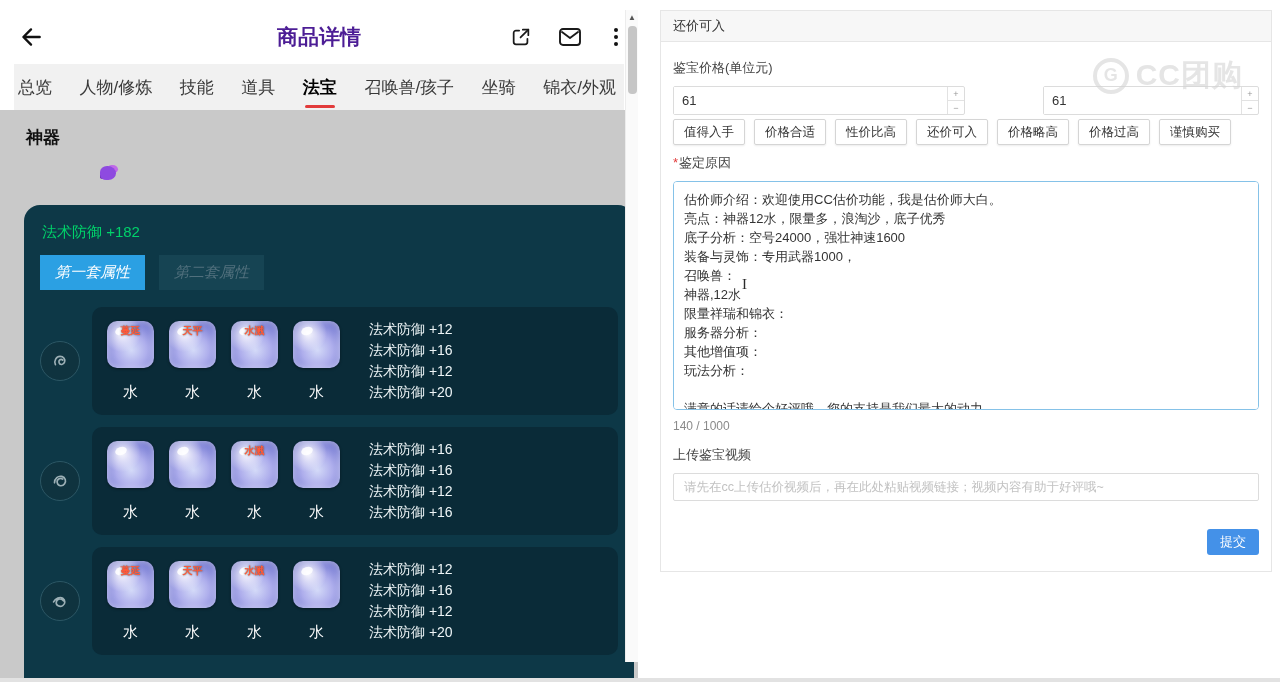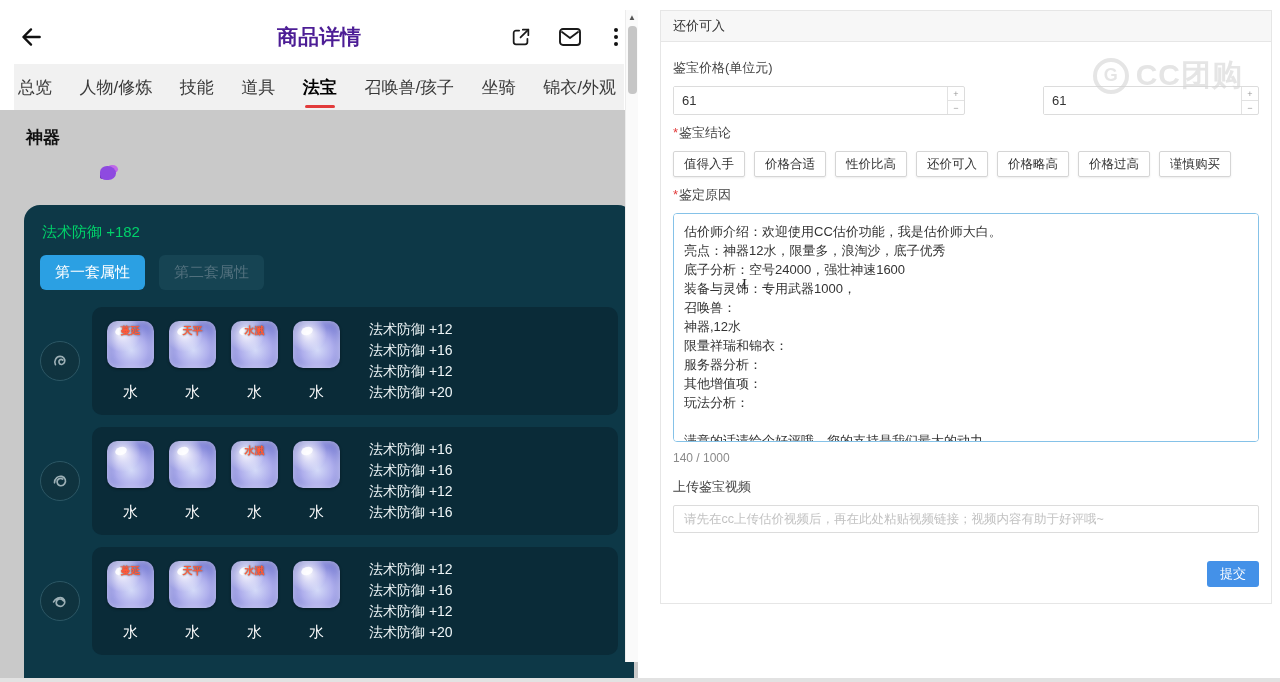--- a/index.html
+++ b/index.html
@@ -44,21 +44,21 @@
   .artifact-panel {
     position:absolute; left:24px; right:4px; top:95px; bottom:14px;
     background:#0d3847; border-radius:16px 16px 0 0; padding:16px 16px 0 16px; overflow:hidden;
   }
   .panel-scrollbar { position:absolute; right:3px; top:16px; width:4px; height:60px;
     background:#9fc6d4; border-radius:2px; opacity:.7; }
   .black-strip { position:absolute; left:24px; right:4px; bottom:0; height:14px; background:#05090c; }
 
   .total-stat { color:#00d26a; font-size:15px; margin:2px 0 13px 2px; }
   .set-tabs { display:flex; gap:14px; margin-bottom:17px; }
-  .set-tab { padding:8px 15px; border-radius:6px; font-size:15px; cursor:pointer; }
+  .set-tab { padding:8px 15px; border-radius:0; font-size:15px; cursor:pointer;font-style:italic; }
   .set-tab.active { background:#2ba0e3; color:#fff; }
   .set-tab.inactive { background:#164453; color:#51707d; }
 
   .rows { display:flex; flex-direction:column; gap:12px; }
   .gem-row { display:flex; align-items:center; gap:12px; }
   .slot-badge { flex:none; width:40px; height:40px; border-radius:50%;
     background:#0f333f; border:1px solid #2c5765; display:flex; align-items:center; justify-content:center; }
   .row-card { flex:1; background:#0a2b38; border-radius:10px; padding:12px 14px; display:flex; align-items:center; }
   .gems { display:flex; gap:13px; }
   .gem-wrap { display:flex; flex-direction:column; align-items:center; width:49px; cursor:pointer;gap:12px; }
@@ -343,21 +343,20 @@
           </div>
           <div class="num-input second">
             <input type="text" value="61" style="">
             <span class="spinner">
               <span class="spin-btn up">+</span>
               <span class="spin-btn">−</span>
             </span>
           </div>
         </div>
 
-        <div class="lbl"><span class="star">*</span><span>鉴宝结论</span></div>
 
         <div class="concl-row">
           <button class="concl-btn">值得入手</button>
           <button class="concl-btn">价格合适</button>
           <button class="concl-btn">性价比高</button>
           <button class="concl-btn">还价可入</button>
           <button class="concl-btn">价格略高</button>
           <button class="concl-btn">价格过高</button>
           <button class="concl-btn">谨慎购买</button>
         </div>

